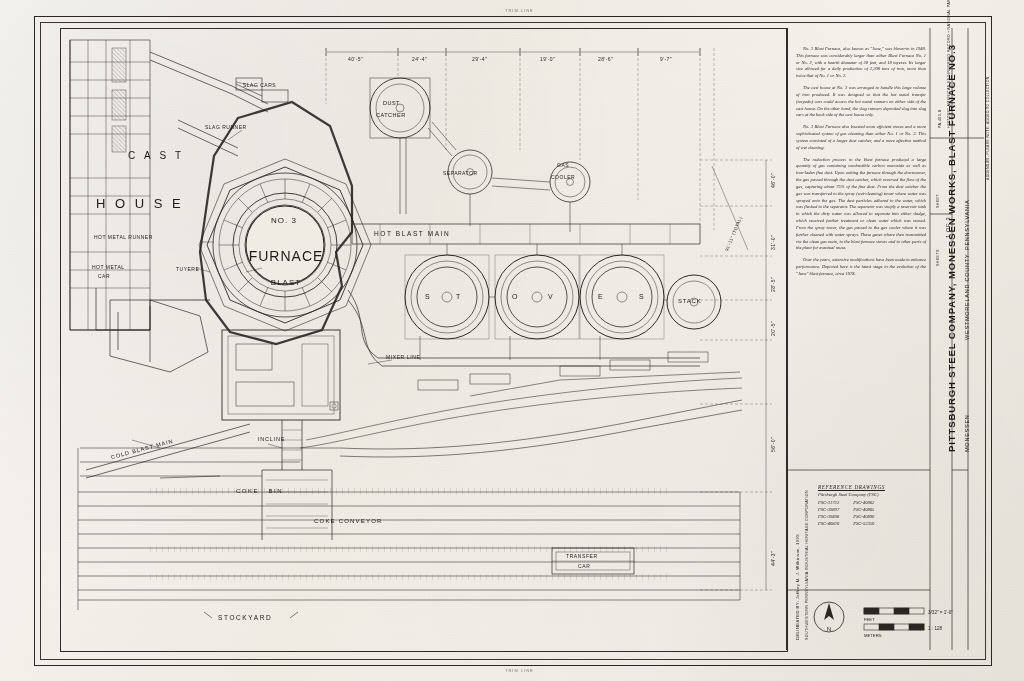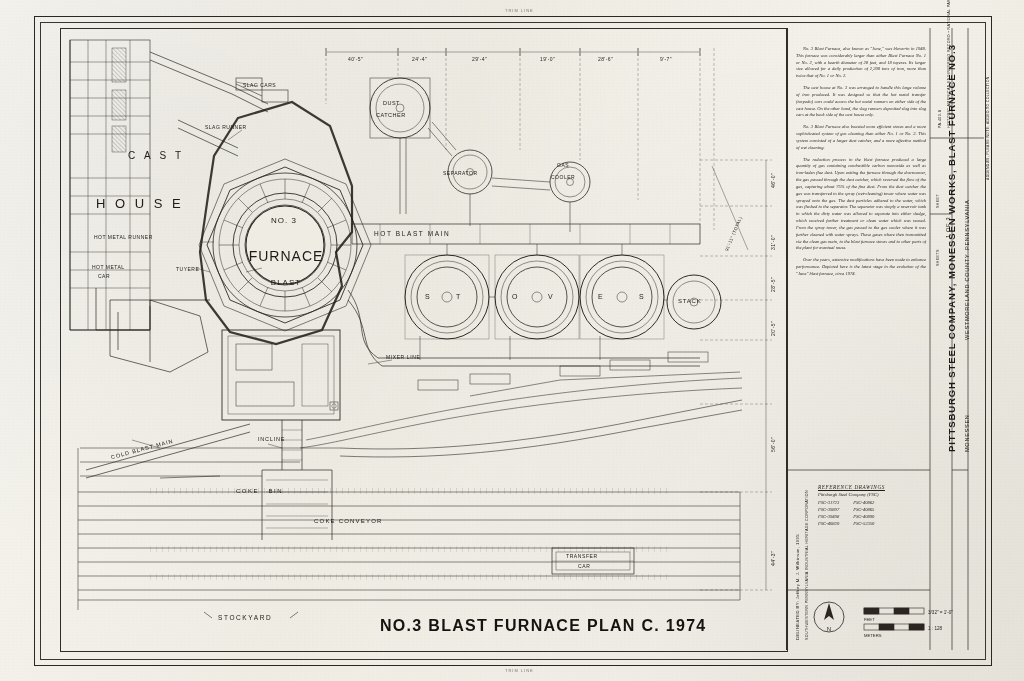--- a/index.html
+++ b/index.html
@@ -446,21 +446,20 @@
   <div class="dim" style="left:660px;top:56px;">9'-7"</div>
 
   <div class="dim rot90" style="left:770px;top:188px;">46'-0"</div>
   <div class="dim rot90" style="left:770px;top:250px;">31'-0"</div>
   <div class="dim rot90" style="left:770px;top:292px;">28'-5"</div>
   <div class="dim rot90" style="left:770px;top:336px;">20'-5"</div>
   <div class="dim rot90" style="left:770px;top:452px;">56'-0"</div>
   <div class="dim rot90" style="left:770px;top:566px;">44'-3"</div>
   <div class="dim" style="left:724px;top:250px;transform:rotate(-67deg);transform-origin:0 0;font-size:4.4px;">91'-11" (TOTAL)</div>
 
-  <div class="maintitle">NO.3 BLAST FURNACE PLAN C. 1974</div>
 
   <div class="desc">
     <p>No. 3 Blast Furnace, also known as "June," was blown-in in 1948. This furnace was considerably larger than either Blast Furnace No. 1 or No. 2, with a hearth diameter of 28 feet, and 18 tuyeres. Its larger size allowed for a daily production of 2,200 tons of iron, more than twice that of No. 1 or No. 2.</p>
     <p>The cast house at No. 3 was arranged to handle this large volume of iron produced. It was designed so that the hot metal transfer (torpedo) cars could access the hot metal runners on either side of the cast house. On the other hand, the slag runners deposited slag into slag cars at the back side of the cast house only.</p>
     <p>No. 3 Blast Furnace also boasted more efficient stoves and a more sophisticated system of gas cleaning than either No. 1 or No. 2. This system consisted of a larger dust catcher, and a more effective method of wet cleaning.</p>
     <p>The reduction process in the blast furnace produced a large quantity of gas containing combustible carbon monoxide as well as iron-laden flue dust. Upon exiting the furnace through the downcomer, the gas passed through the dust catcher, which reversed the flow of the gas, capturing about 75% of the fine dust. From the dust catcher the gas was transferred to the spray (wet-cleaning) tower where water was sprayed onto the gas. The dust particles adhered to the water, which was flushed to the separator. The separator was simply a reservoir tank in which the dirty water was allowed to separate into either sludge, which received further treatment or clean water which was reused. From the spray tower, the gas passed to the gas cooler where it was further cleaned with water sprays. These gases where then transmitted via the clean gas main, to the blast furnace stoves and to other parts of the plant for eventual reuse.</p>
     <p>Over the years, extensive modifications have been made to enhance performance. Depicted here is the latest stage in the evolution of the "June" blast furnace, circa 1974.</p>
   </div>
 
   <div class="refblock">

